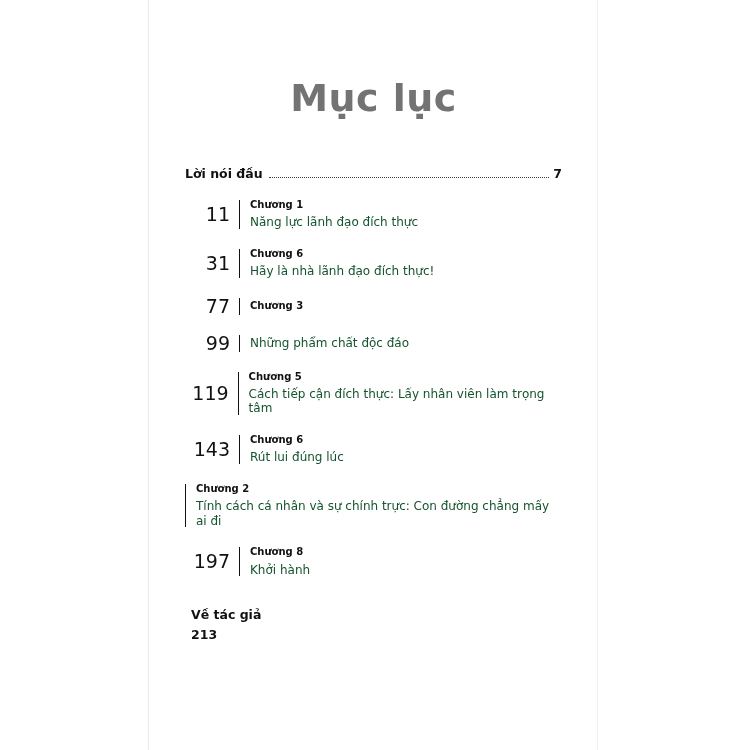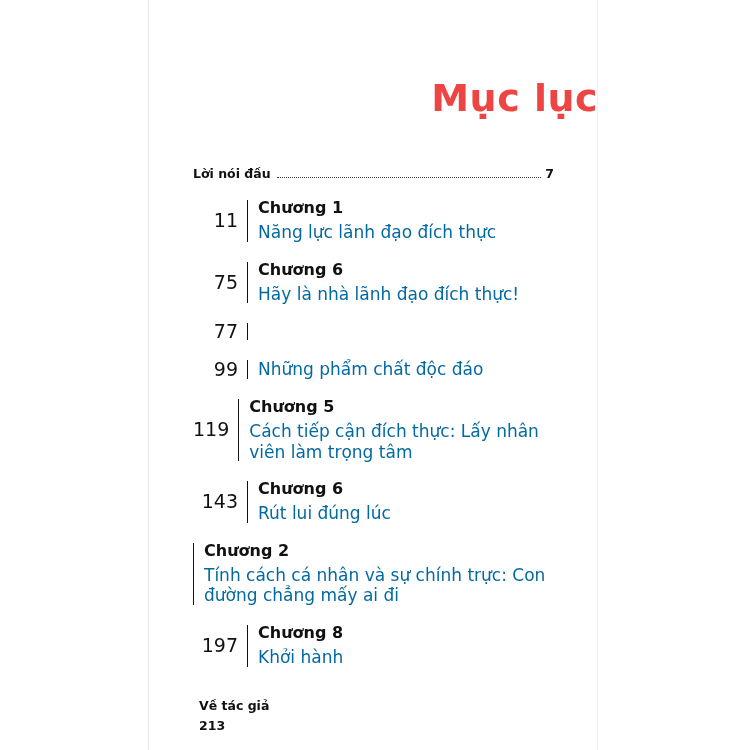--- a/index.html
+++ b/index.html
@@ -38,31 +38,31 @@
   .content {
     position: absolute;
     top: 0;
     left: 149px;
     width: 449px;
     height: 750px;
     padding: 0;
     box-sizing: border-box;
   }
   .toc-title {
-    text-align: right;
+    text-align: center;
     font-size: 38px;
     font-weight: 700;
     letter-spacing: 0.5px;
-    color: #ef4444;
+    color: #737373;
     margin-top: 78px;
     margin-bottom: 0;
     line-height: 1.1;
   }
   .toc-list {
-    margin: 12px;
+    margin: 4px;
     padding: 0 32px 0 32px;
   }
   
   .leader-row {
     display: flex;
     align-items: baseline;
     font-size: 12.5px;
     font-weight: 700;
     color: #111111;
     margin-top: 46px;
@@ -111,29 +111,29 @@
     flex: 0 0 1px;
   }
   .chapter-text {
     padding-left: 10px;
     display: flex;
     flex-direction: column;
     justify-content: center;
     gap: 5px;
   }
   .chapter-label {
-    font-size: 16px;
+    font-size: 10px;
     font-weight: 700;
     color: #111111;
     line-height: 1.15;
   }
   .chapter-title {
-    font-size: 17px;
+    font-size: 12px;
     font-weight: 400;
-    color: #0369a1;
+    color: #14532d;
     line-height: 1.2;
   }
 </style>
 </head>
 <body>
 
 <div class="page">
 
   <div class="edge-left"></div>
   <div class="edge-right"></div>
@@ -153,32 +153,33 @@
       <div class="chapter">
         <div class="chapter-num">11</div>
         <div class="chapter-rule"></div>
         <div class="chapter-text">
           <div class="chapter-label">Chương 1</div>
           <div class="chapter-title">Năng lực lãnh đạo đích thực</div>
         </div>
       </div>
 
       <div class="chapter">
-        <div class="chapter-num">75</div>
+        <div class="chapter-num">31</div>
         <div class="chapter-rule"></div>
         <div class="chapter-text">
           <div class="chapter-label">Chương 6</div>
           <div class="chapter-title">Hãy là nhà lãnh đạo đích thực!</div>
         </div>
       </div>
 
       <div class="chapter">
         <div class="chapter-num">77</div>
         <div class="chapter-rule"></div>
         <div class="chapter-text">
+          <div class="chapter-label">Chương 3</div>
         </div>
       </div>
 
       <div class="chapter">
         <div class="chapter-num">99</div>
         <div class="chapter-rule"></div>
         <div class="chapter-text">
           <div class="chapter-title">Những phẩm chất độc đáo</div>
         </div>
       </div>

